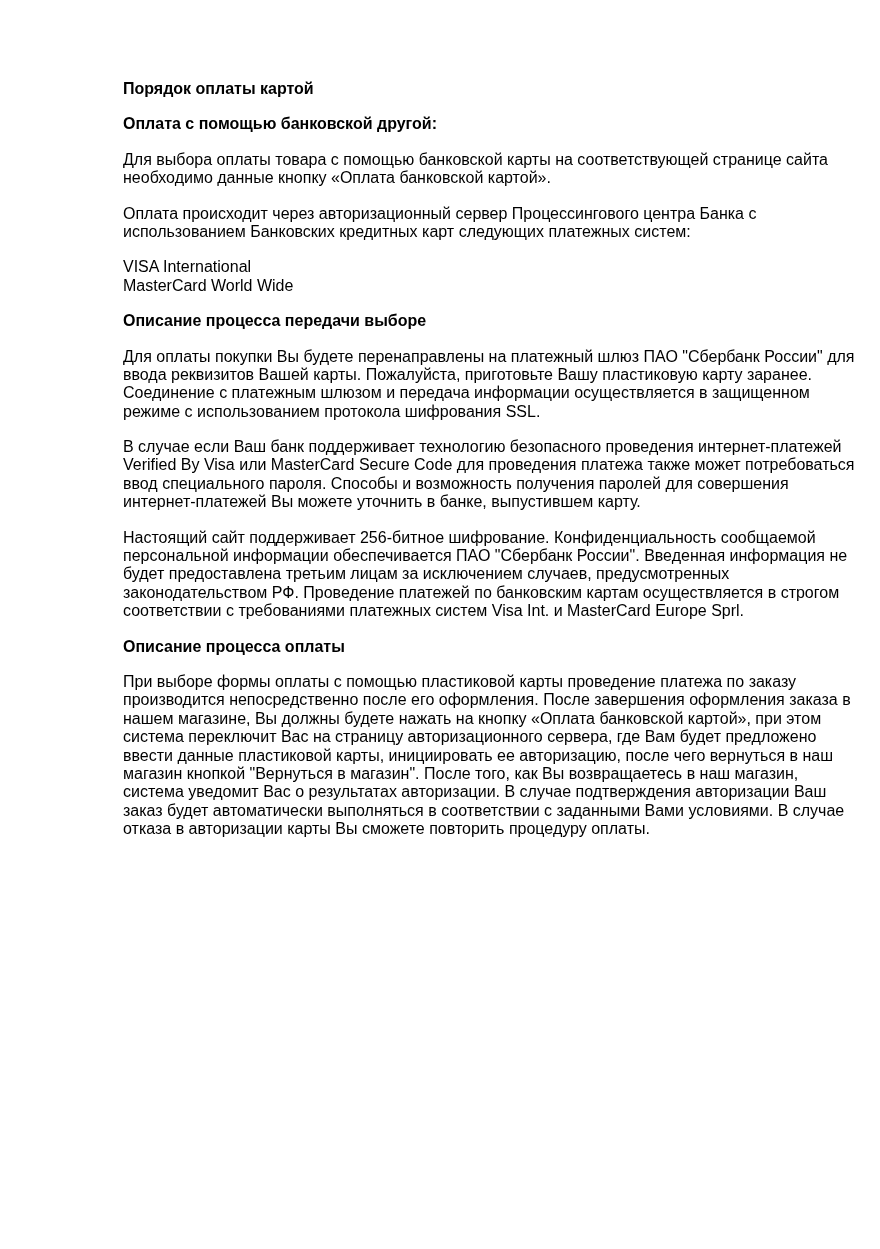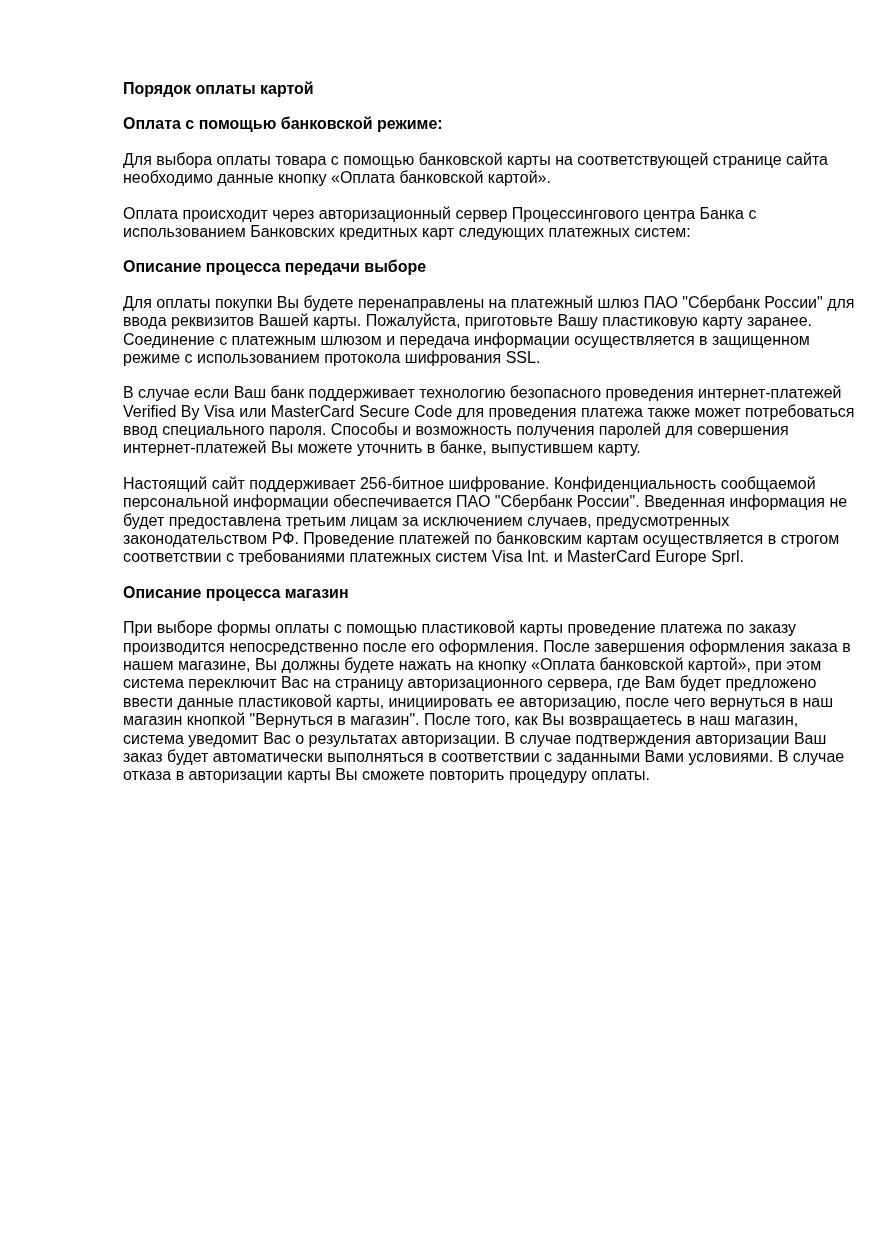--- a/index.html
+++ b/index.html
@@ -34,35 +34,37 @@
   .heading { font-weight: bold; }
 </style>
 </head>
 <body>
 
 <div class="page">
   <div class="doc">
 
     <p class="block heading">Порядок оплаты картой</p>
 
-    <p class="block heading">Оплата с помощью банковской режиме:</p>
+    <p class="block heading">Оплата с помощью банковской другой:</p>
 
     <p class="block">Для выбора оплаты товара с помощью банковской карты на соответствующей странице сайта необходимо данные кнопку «Оплата банковской картой».</p>
 
     <p class="block">Оплата происходит через авторизационный сервер Процессингового центра Банка с использованием Банковских кредитных карт следующих платежных систем:</p>
 
+    <p class="block">VISA International
+MasterCard World Wide</p>
 
     <p class="block heading">Описание процесса передачи выборе</p>
 
     <p class="block">Для оплаты покупки Вы будете перенаправлены на платежный шлюз ПАО "Сбербанк России" для ввода реквизитов Вашей карты. Пожалуйста, приготовьте Вашу пластиковую карту заранее. Соединение с платежным шлюзом и передача информации осуществляется в защищенном режиме с использованием протокола шифрования SSL.</p>
 
     <p class="block">В случае если Ваш банк поддерживает технологию безопасного проведения интернет-платежей Verified By Visa или MasterCard Secure Code для проведения платежа также может потребоваться ввод специального пароля. Способы и возможность получения паролей для совершения интернет-платежей Вы можете уточнить в банке, выпустившем карту.</p>
 
     <p class="block">Настоящий сайт поддерживает 256-битное шифрование. Конфиденциальность сообщаемой персональной информации обеспечивается ПАО "Сбербанк России". Введенная информация не будет предоставлена третьим лицам за исключением случаев, предусмотренных законодательством РФ. Проведение платежей по банковским картам осуществляется в строгом соответствии с требованиями платежных систем Visa Int. и MasterCard Europe Sprl.</p>
 
-    <p class="block heading">Описание процесса магазин</p>
+    <p class="block heading">Описание процесса оплаты</p>
 
     <p class="block">При выборе формы оплаты с помощью пластиковой карты проведение платежа по заказу производится непосредственно после его оформления. После завершения оформления заказа в нашем магазине, Вы должны будете нажать на кнопку «Оплата банковской картой», при этом система переключит Вас на страницу авторизационного сервера, где Вам будет предложено ввести данные пластиковой карты, инициировать ее авторизацию, после чего вернуться в наш магазин кнопкой "Вернуться в магазин". После того, как Вы возвращаетесь в наш магазин, система уведомит Вас о результатах авторизации. В случае подтверждения авторизации Ваш заказ будет автоматически выполняться в соответствии с заданными Вами условиями. В случае отказа в авторизации карты Вы сможете повторить процедуру оплаты.</p>
 
 
 
   </div>
 </div>
 
 </body></html>

